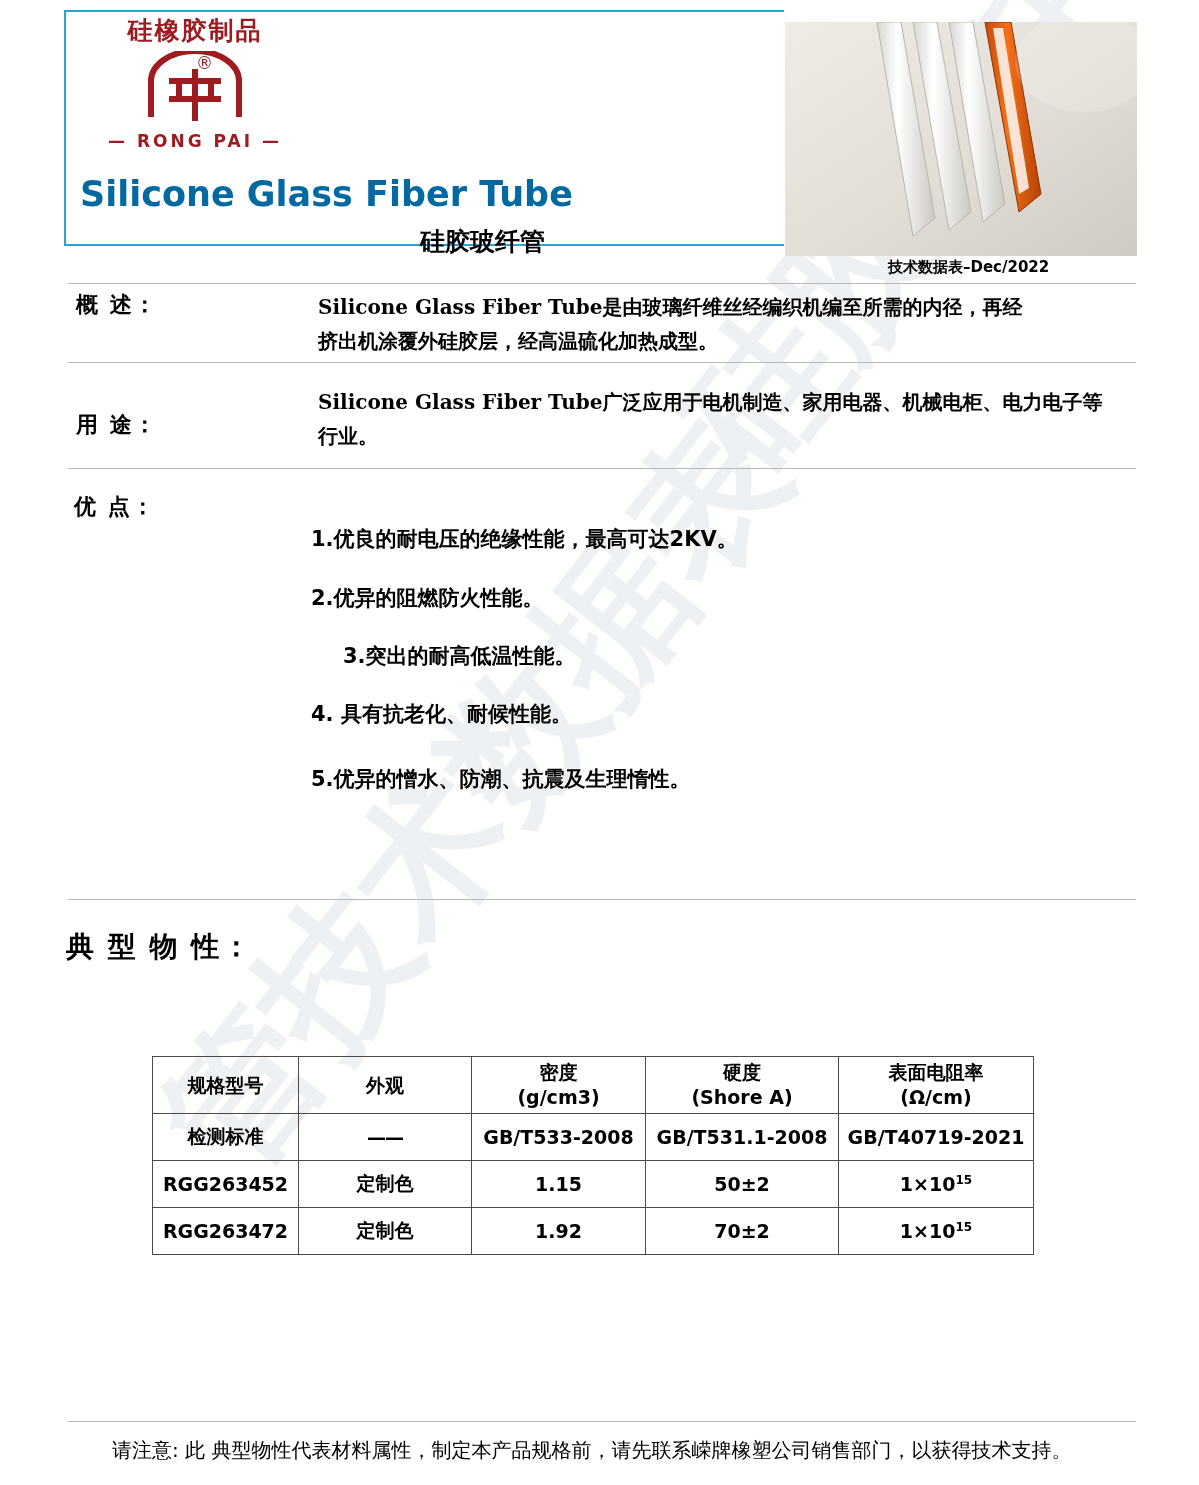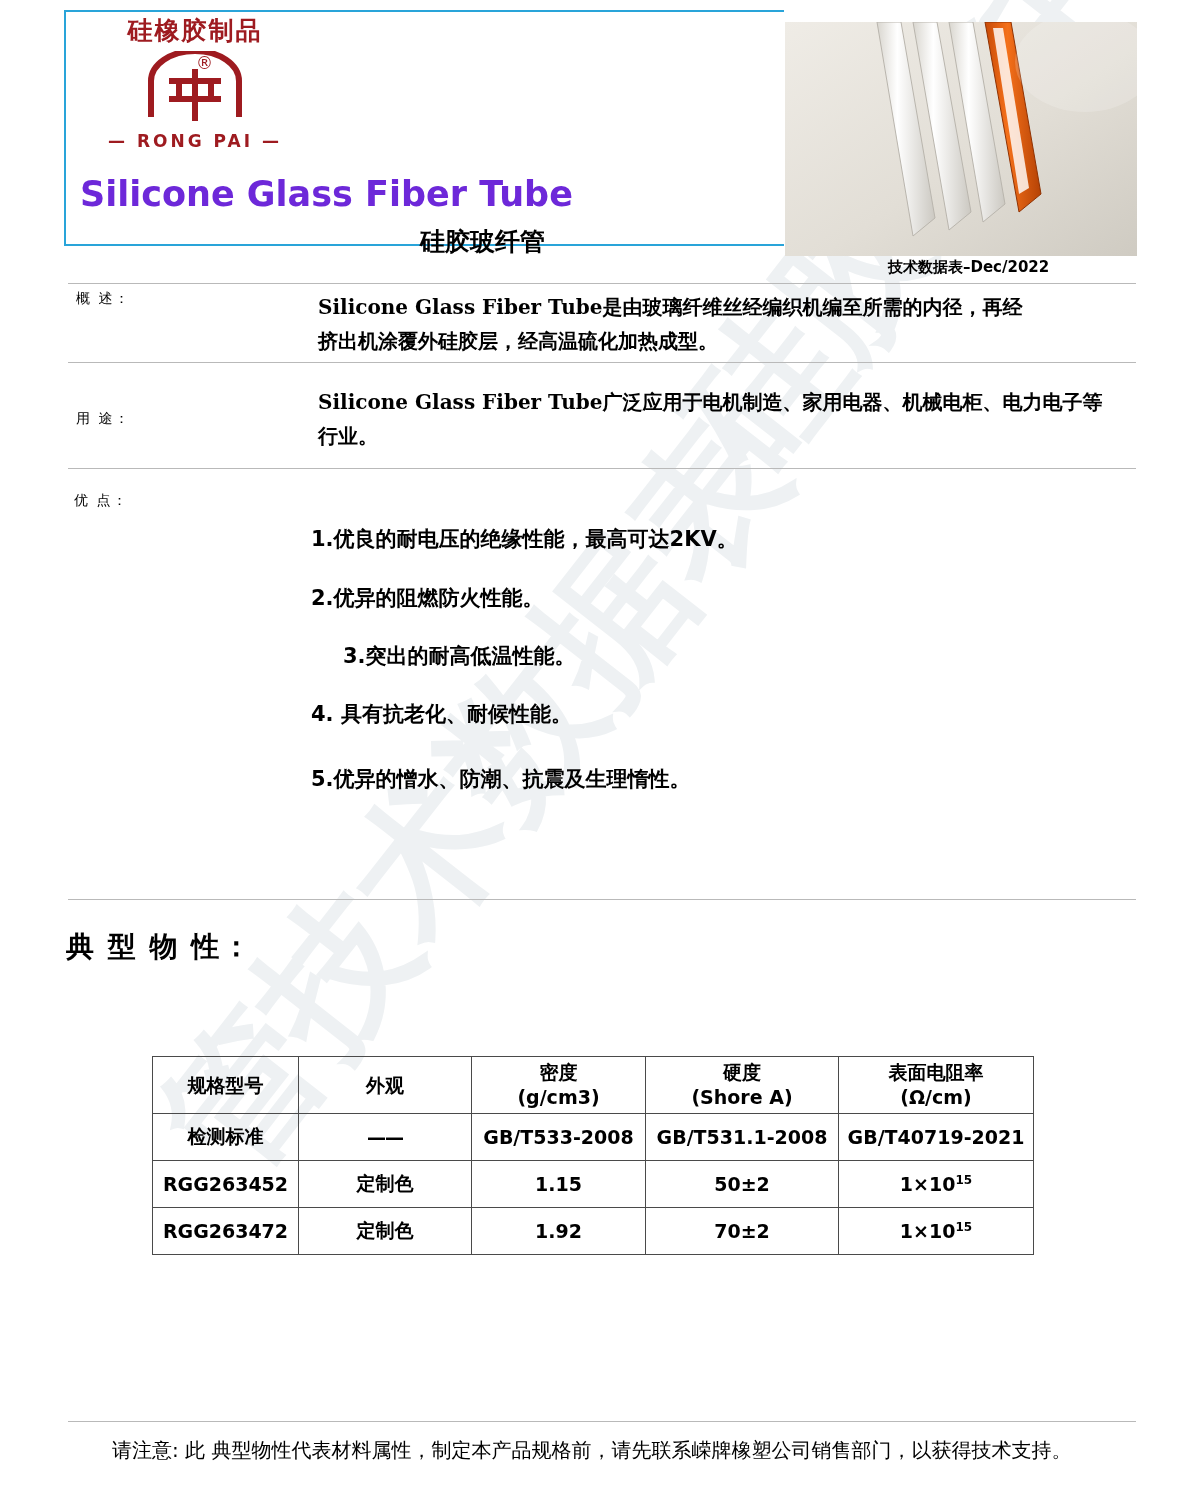--- a/index.html
+++ b/index.html
@@ -105,21 +105,21 @@
     letter-spacing: 3px;
   }
   .title-en {
     position: absolute;
     left: 80px;
     top: 174px;
     font-family: "DejaVu Sans", sans-serif;
     font-size: 35px;
     font-weight: bold;
     letter-spacing: 0px;
-    color: #6d28d9;
+    color: #0369a1;
   }
   .title-cn {
     position: absolute;
     left: 420px;
     top: 225px;
     font-family: "DejaVu Sans", sans-serif;
     font-size: 25px;
     font-weight: bold;
     color: #000;
   }
@@ -149,22 +149,22 @@
     left: 68px;
     width: 1068px;
     height: 1px;
     background: #b9b9b9;
   }
 
   
   .sec-label {
     position: absolute;
     font-family: "DejaVu Sans", sans-serif;
-    font-size: 14px;
-    font-weight: normal;
+    font-size: 22px;
+    font-weight: bold;
     color: #000;
     letter-spacing: 2px;
   }
   .sec-body {
     position: absolute;
     font-family: "DejaVu Serif", serif;
     font-size: 20px;
     font-weight: bold;
     color: #000;
     line-height: 34px;

